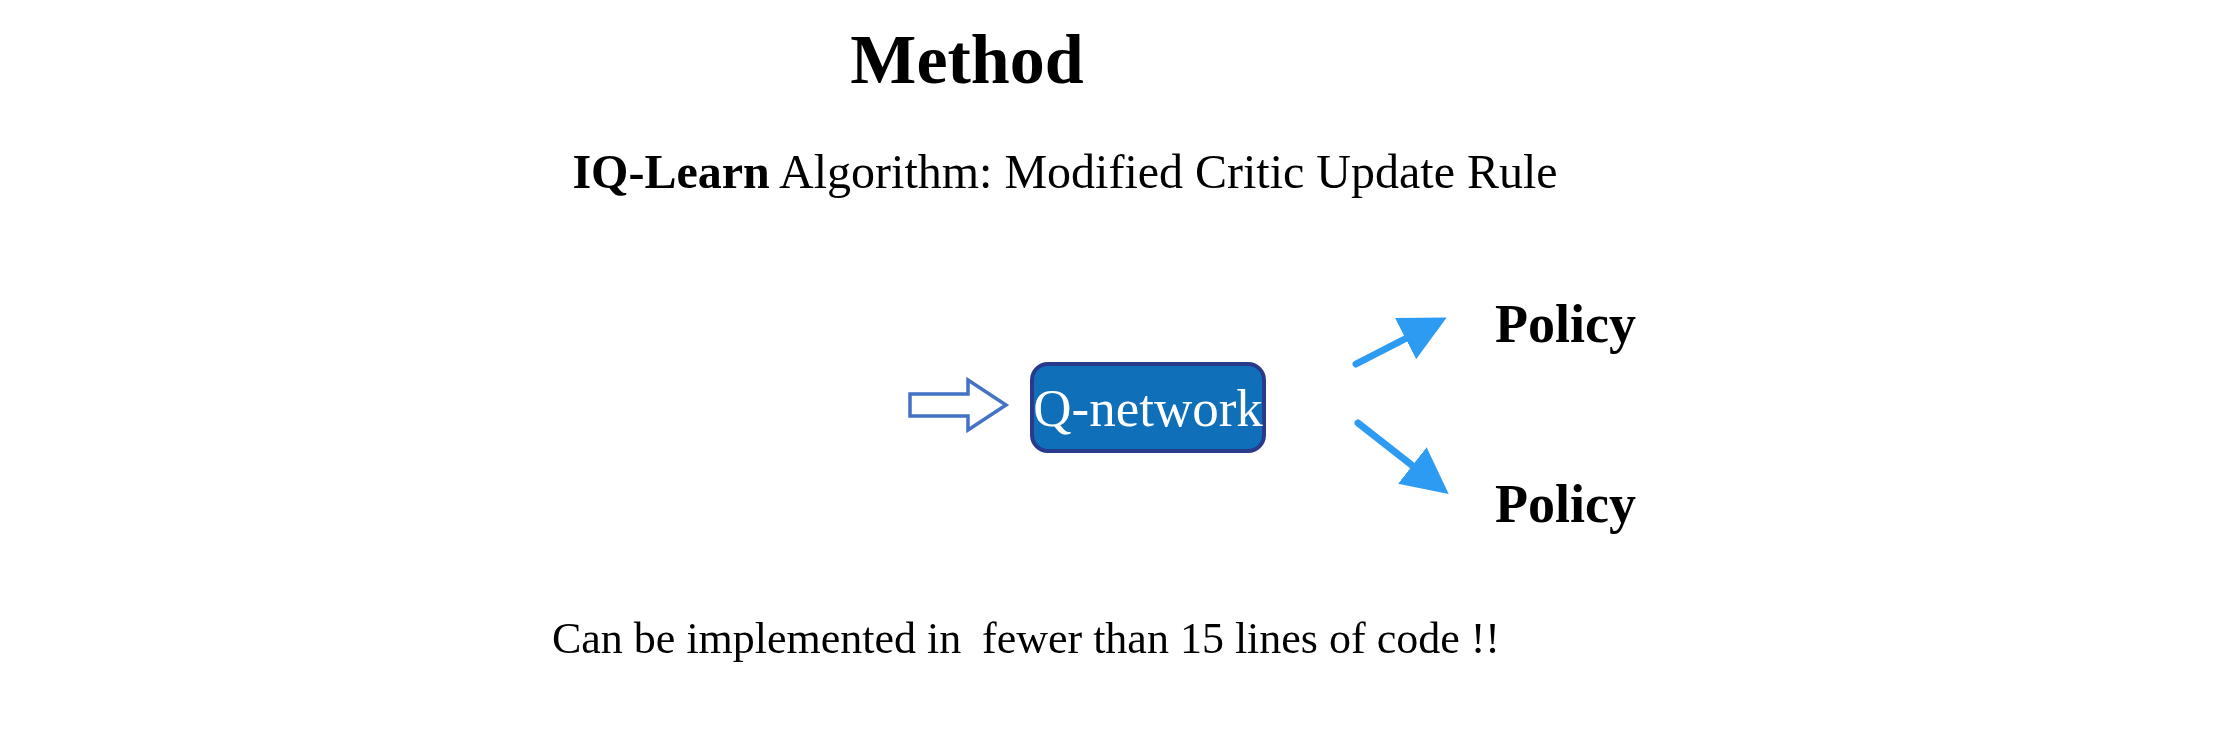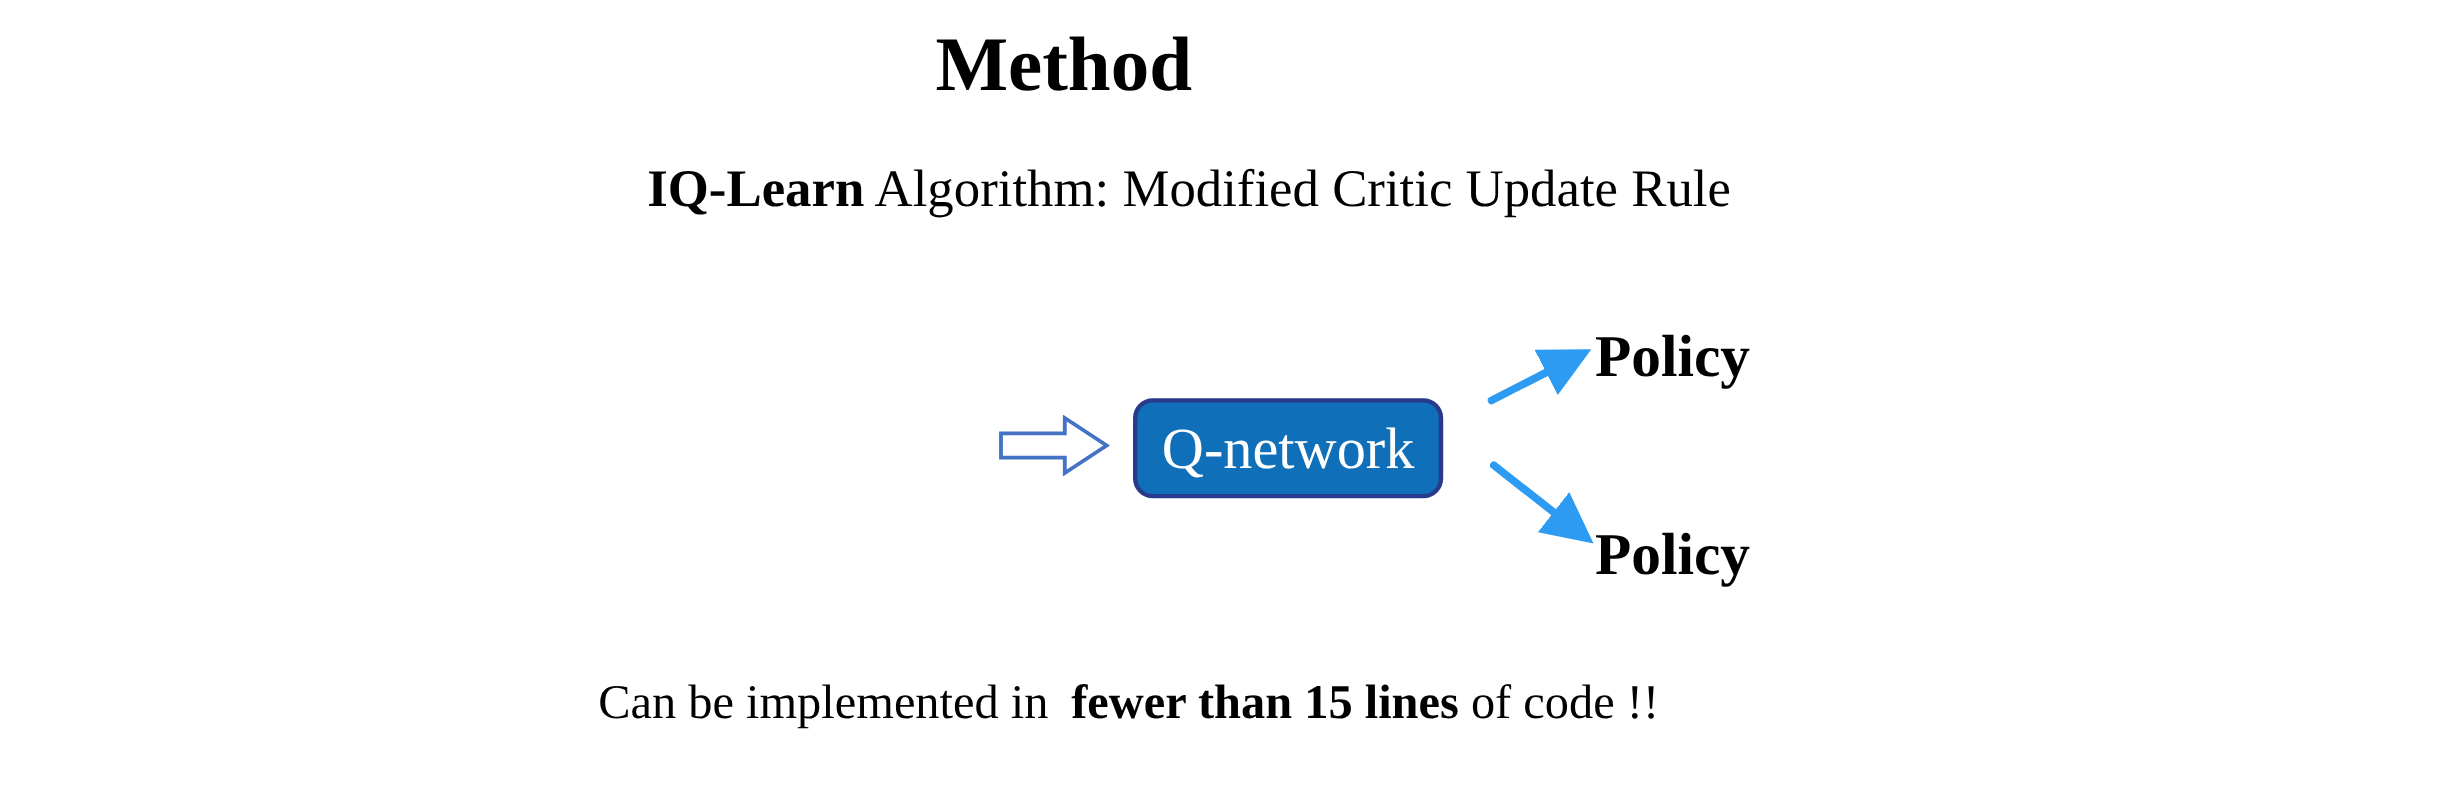--- a/index.html
+++ b/index.html
@@ -25,21 +25,20 @@
     font-size: 70px;
     font-weight: bold;
     line-height: 1.15;
     margin: 0;
   }
   .subtitle {
     left: 1065px;
     top: 144px;
     font-size: 48px;
     line-height: 1.15;
-    margin-left: 16px;
   }
   .subtitle .emph { font-weight: bold; }
 
   
   .cylinder {
     left: 586px;
     top: 271px;
     width: 314px;
     height: 244px;
   }
@@ -72,21 +71,21 @@
     fill: #ffffff;
     stroke: var(--flow-arrow-outline, #4472c4);
     stroke-width: 3.5;
     stroke-linejoin: miter;
   }
 
   
   .qbox {
     left: 1030px;
     top: 362px;
-    width: 282px;
+    width: 236px;
     height: 91px;
     box-sizing: border-box;
     background: var(--qbox-fill, #0f6fb8);
     border: 4px solid var(--qbox-border, #293a8c);
     border-radius: 18px;
     display: flex;
     align-items: center;
     justify-content: center;
   }
   .qbox span {
@@ -103,31 +102,32 @@
   }
   .out-arrow .arrow-head { fill: var(--output-arrow, #2d9bf2); }
   .arrow-policy { left: 1345px; top: 310px; width: 110px; height: 64px; }
   .arrow-reward { left: 1347px; top: 416px; width: 110px; height: 86px; }
 
   .out-label {
     font-size: 54px;
     font-weight: bold;
     line-height: 1.15;
     white-space: nowrap;
+    margin-left: 45px;
   }
   .label-policy { left: 1450px; top: 293px; }
   .label-reward { left: 1450px; top: 473px; }
 
   .footer {
     left: 1026px;
     top: 614px;
     font-size: 44px;
     line-height: 1.15;
   }
-  .footer .emph { font-weight: bold; margin-left: 0.22em; }
+  .footer .emph { font-weight: normal; margin-left: 0.22em; }
 </style>
 </head>
 <body>
 
 <div class="slide">
 
   <h1 class="abs centered title">Method</h1>
 
   <div class="abs centered subtitle"><span class="emph">IQ-Learn</span><span> Algorithm: Modified Critic Update Rule</span></div>
 

